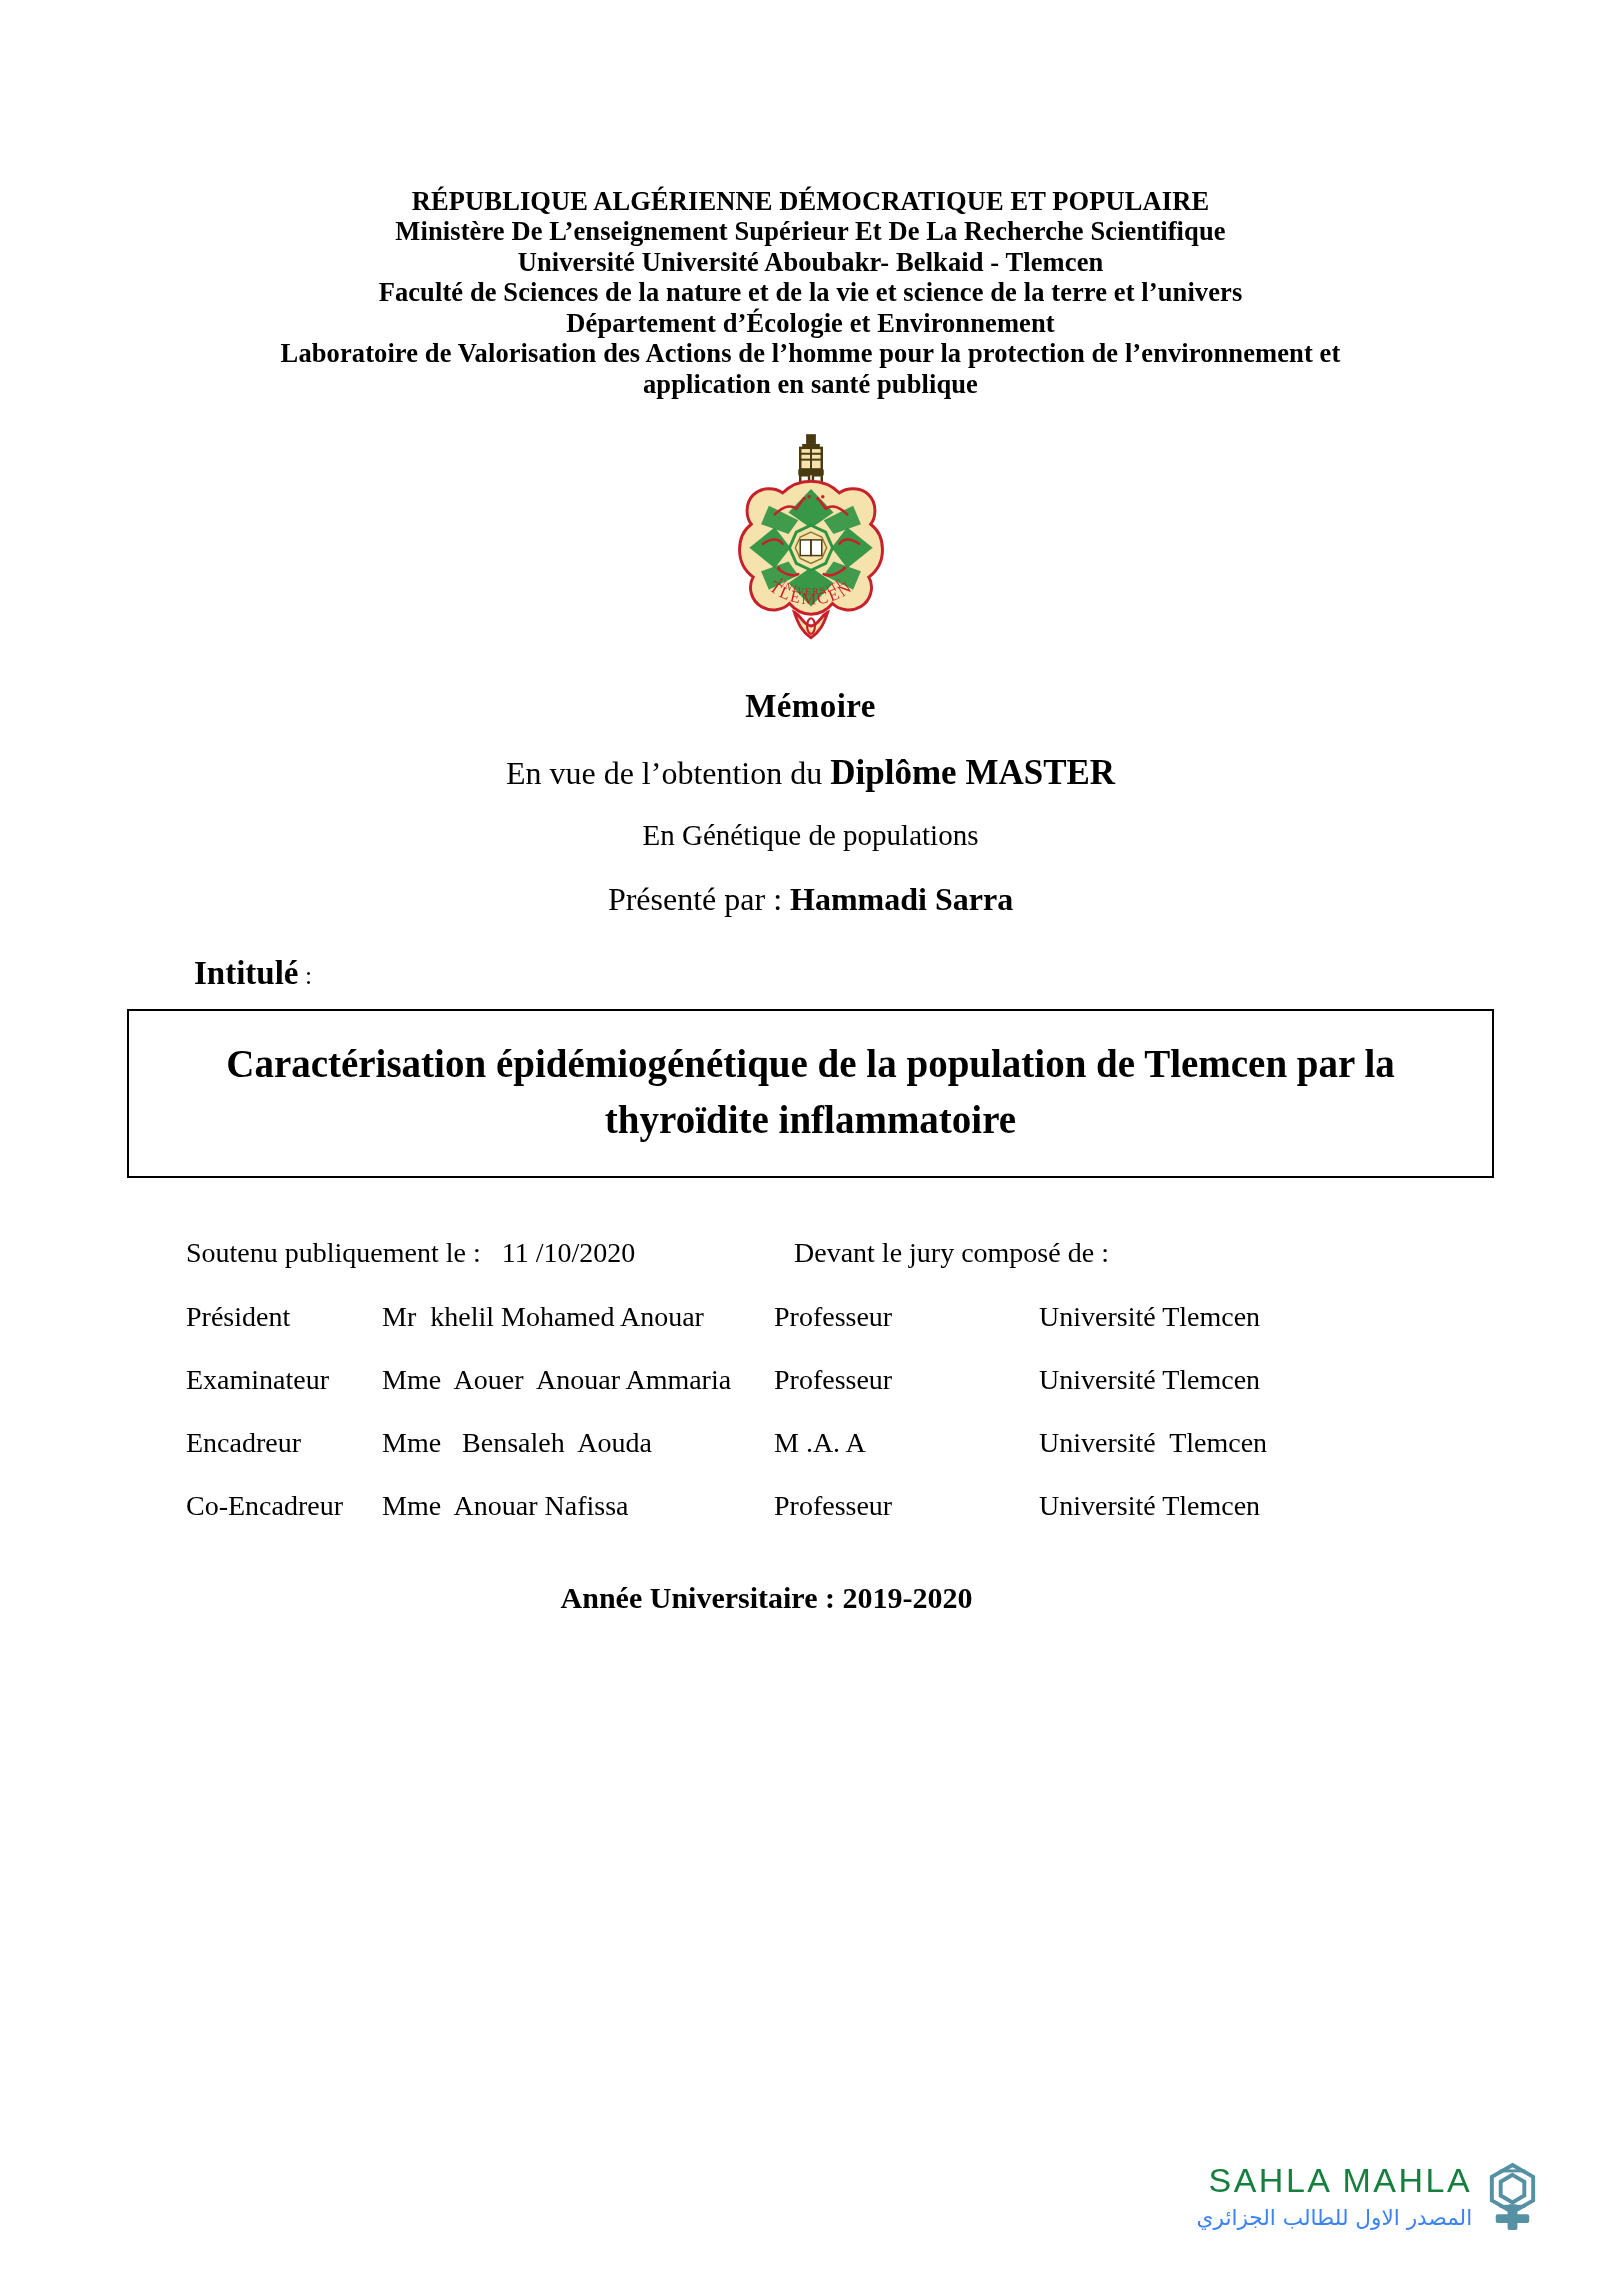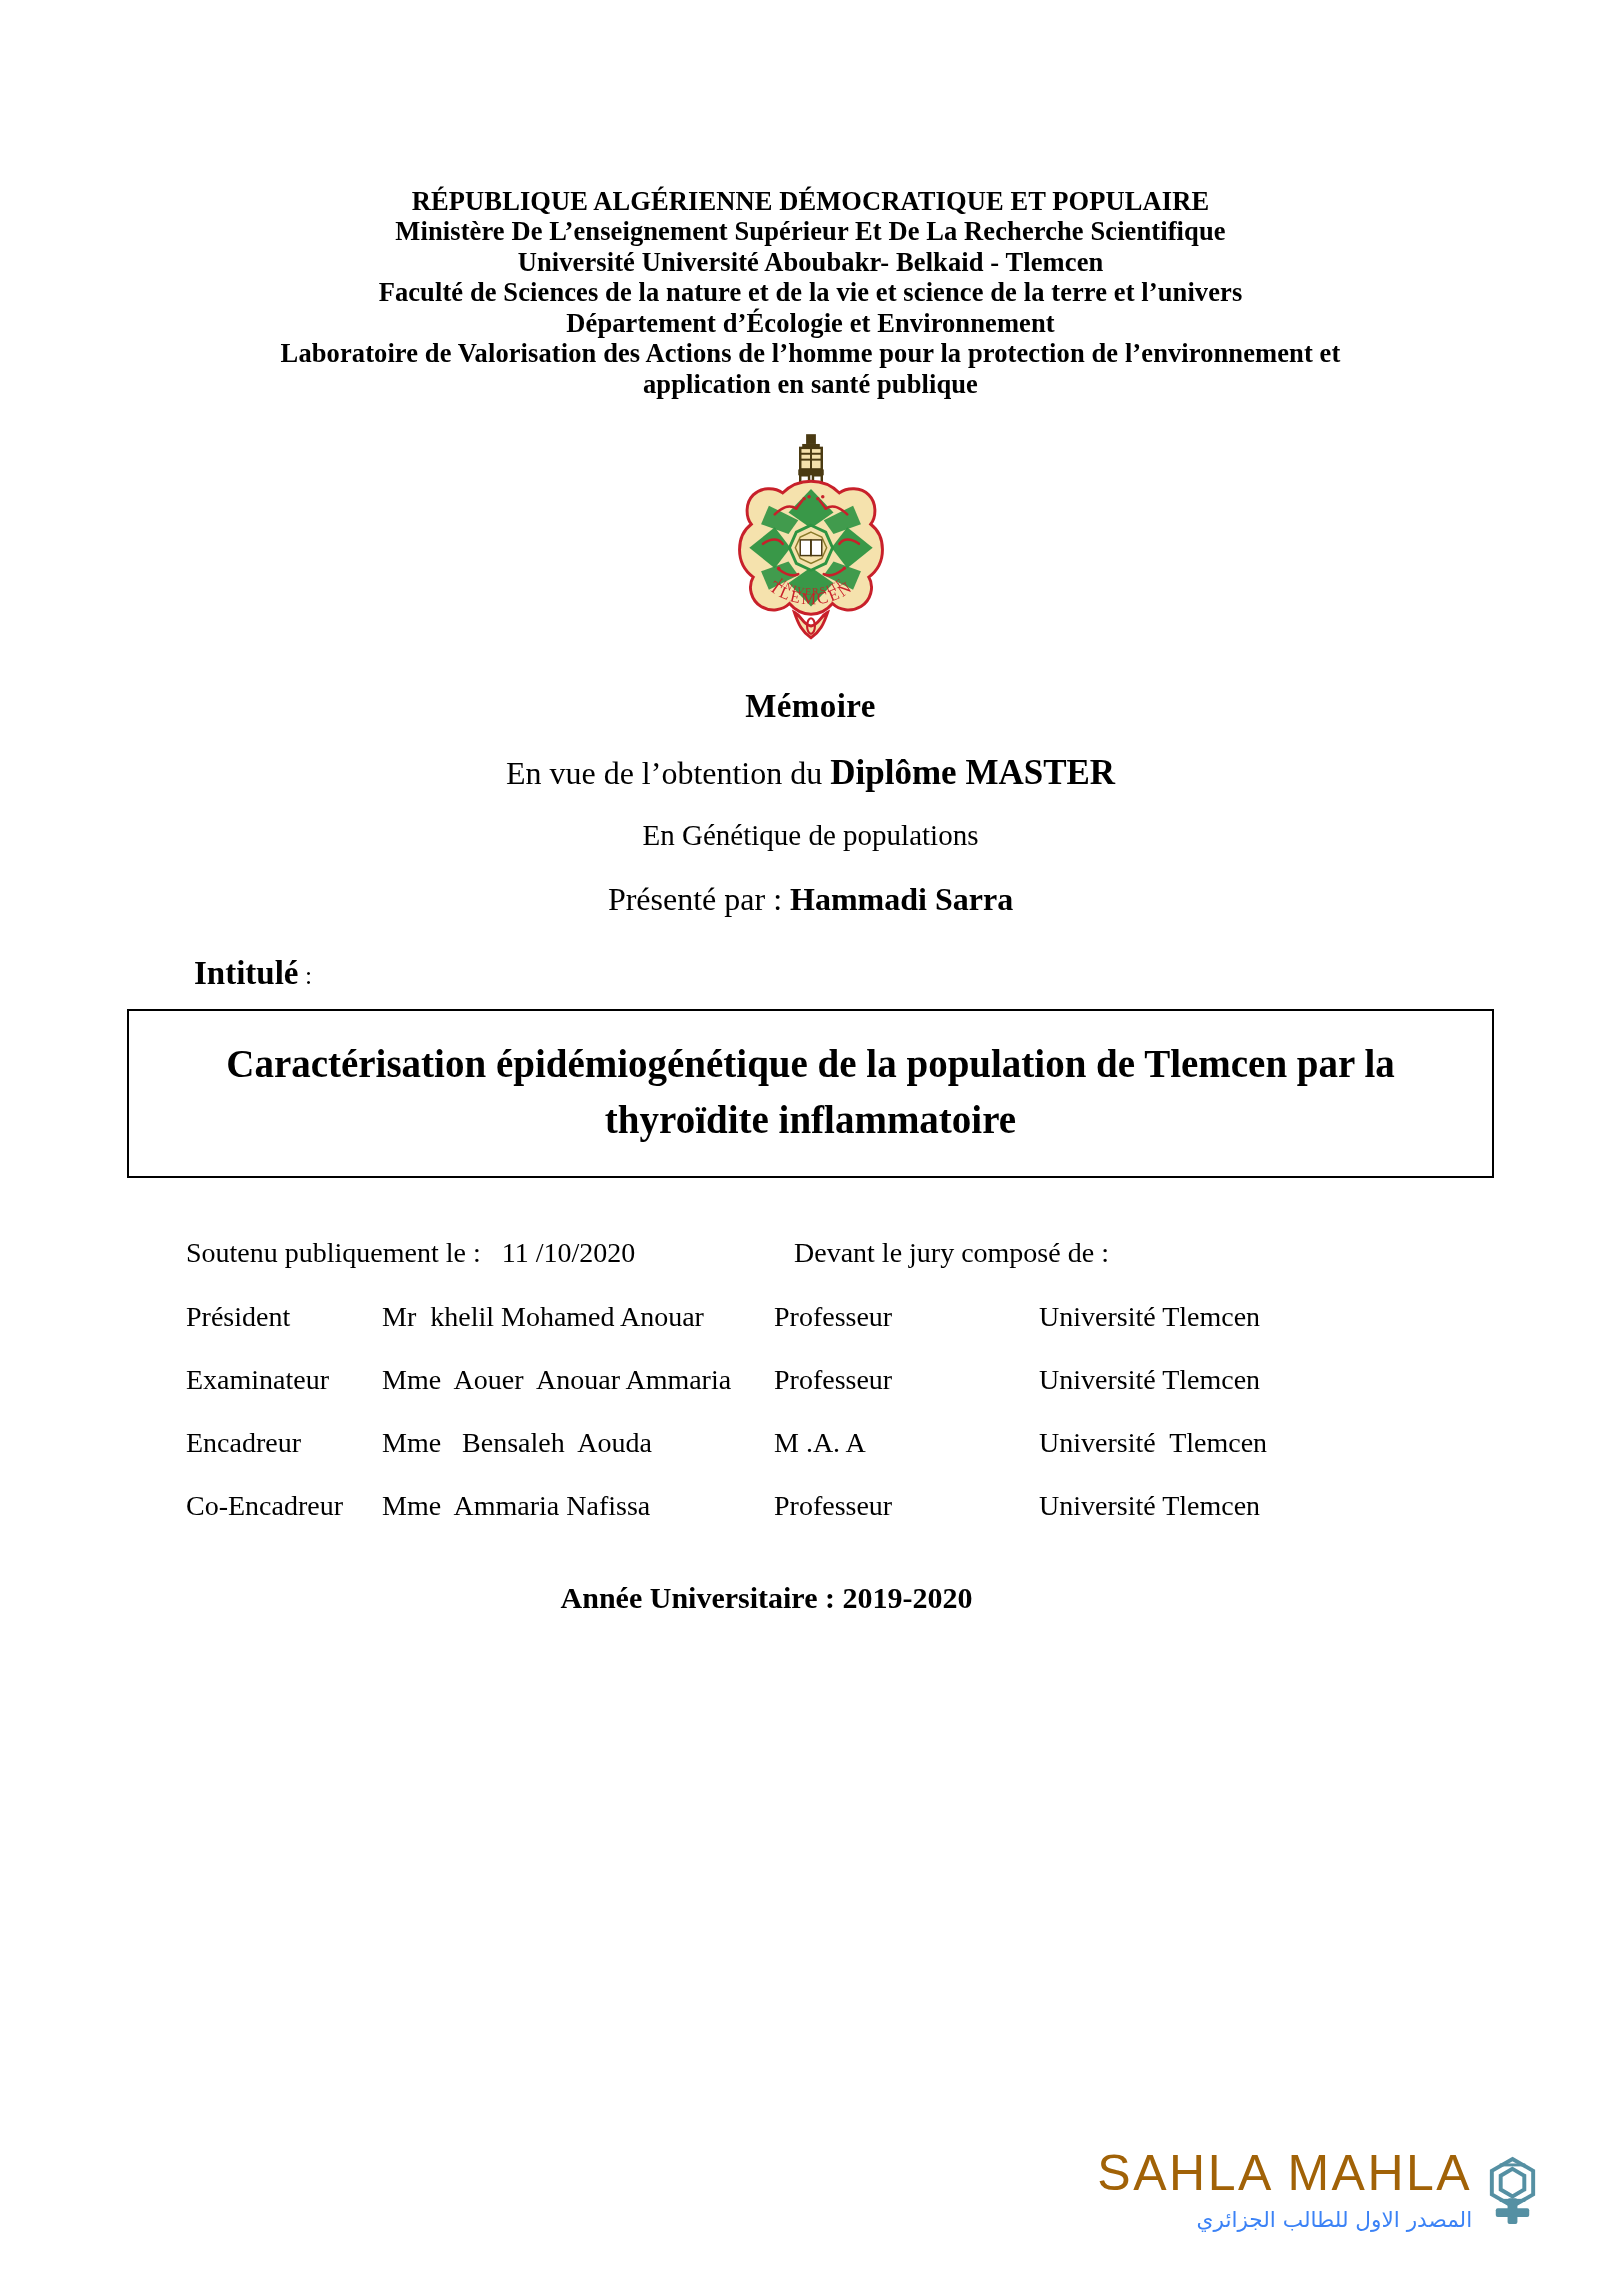--- a/index.html
+++ b/index.html
@@ -134,23 +134,23 @@
     position: absolute;
     right: 78px;
     bottom: 61px;
     display: flex;
     align-items: center;
     gap: 9.8px;
   }
   .wm-text { text-align: right; }
   .wm-main {
     font-family: "Liberation Sans", "DejaVu Sans", sans-serif;
-    font-size: 50px;
+    font-size: 34px;
     letter-spacing: 2.5px;
-    color: #a16207;
+    color: #15803d;
     line-height: 1;
   }
   .wm-sub {
     font-family: "DejaVu Sans", "Liberation Sans", sans-serif;
     font-size: 21.6px;
     color: #3b82f6;
     direction: rtl;
     margin-top: 8.8px;
     letter-spacing: 0.5px;
   }
@@ -294,21 +294,21 @@
 
     <div class="jury-row">
       <div class="jc-role">Encadreur</div>
       <div class="jc-name">Mme   Bensaleh  Aouda</div>
       <div class="jc-grade">M .A. A</div>
       <div class="jc-univ">Université  Tlemcen</div>
     </div>
 
     <div class="jury-row">
       <div class="jc-role">Co-Encadreur</div>
-      <div class="jc-name">Mme  Ammaria Nafissa</div>
+      <div class="jc-name">Mme  Anouar Nafissa</div>
       <div class="jc-grade">Professeur</div>
       <div class="jc-univ">Université Tlemcen</div>
     </div>
   </div>
 
   <div class="year">Année Universitaire : 2019-2020</div>
 
   <div class="watermark">
     <div class="wm-text">
       <div class="wm-main">SAHLA MAHLA</div>

